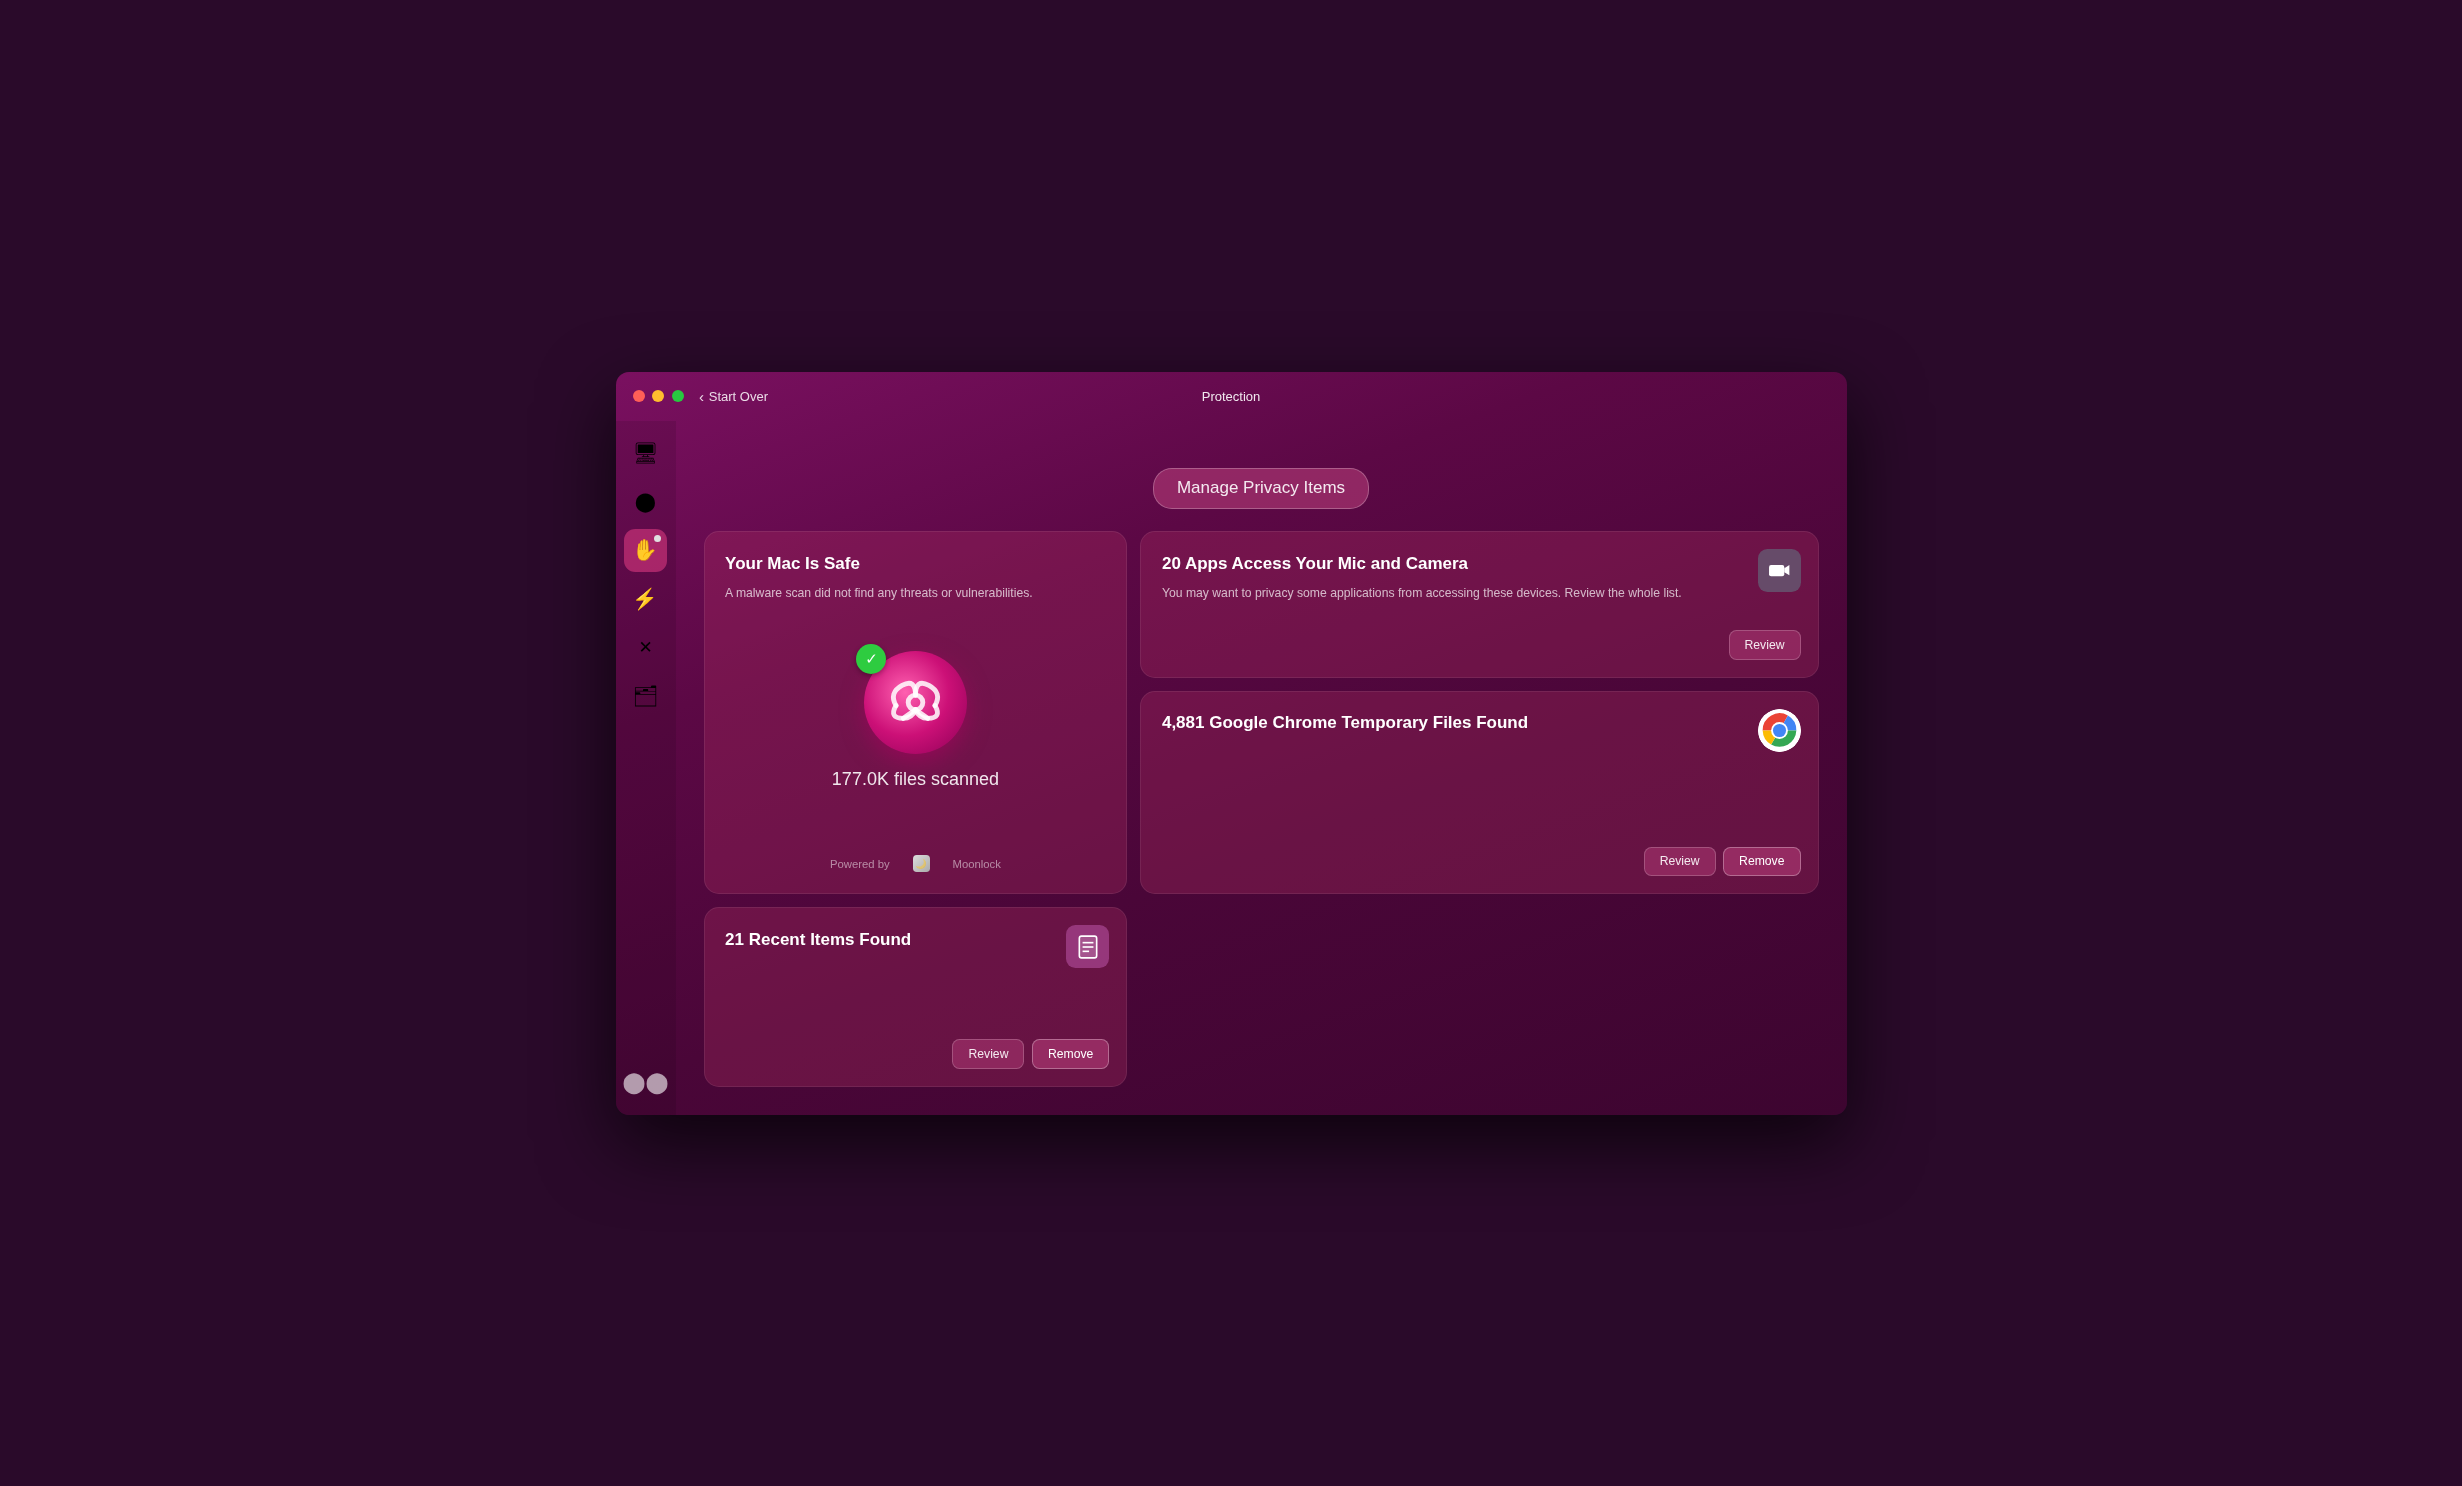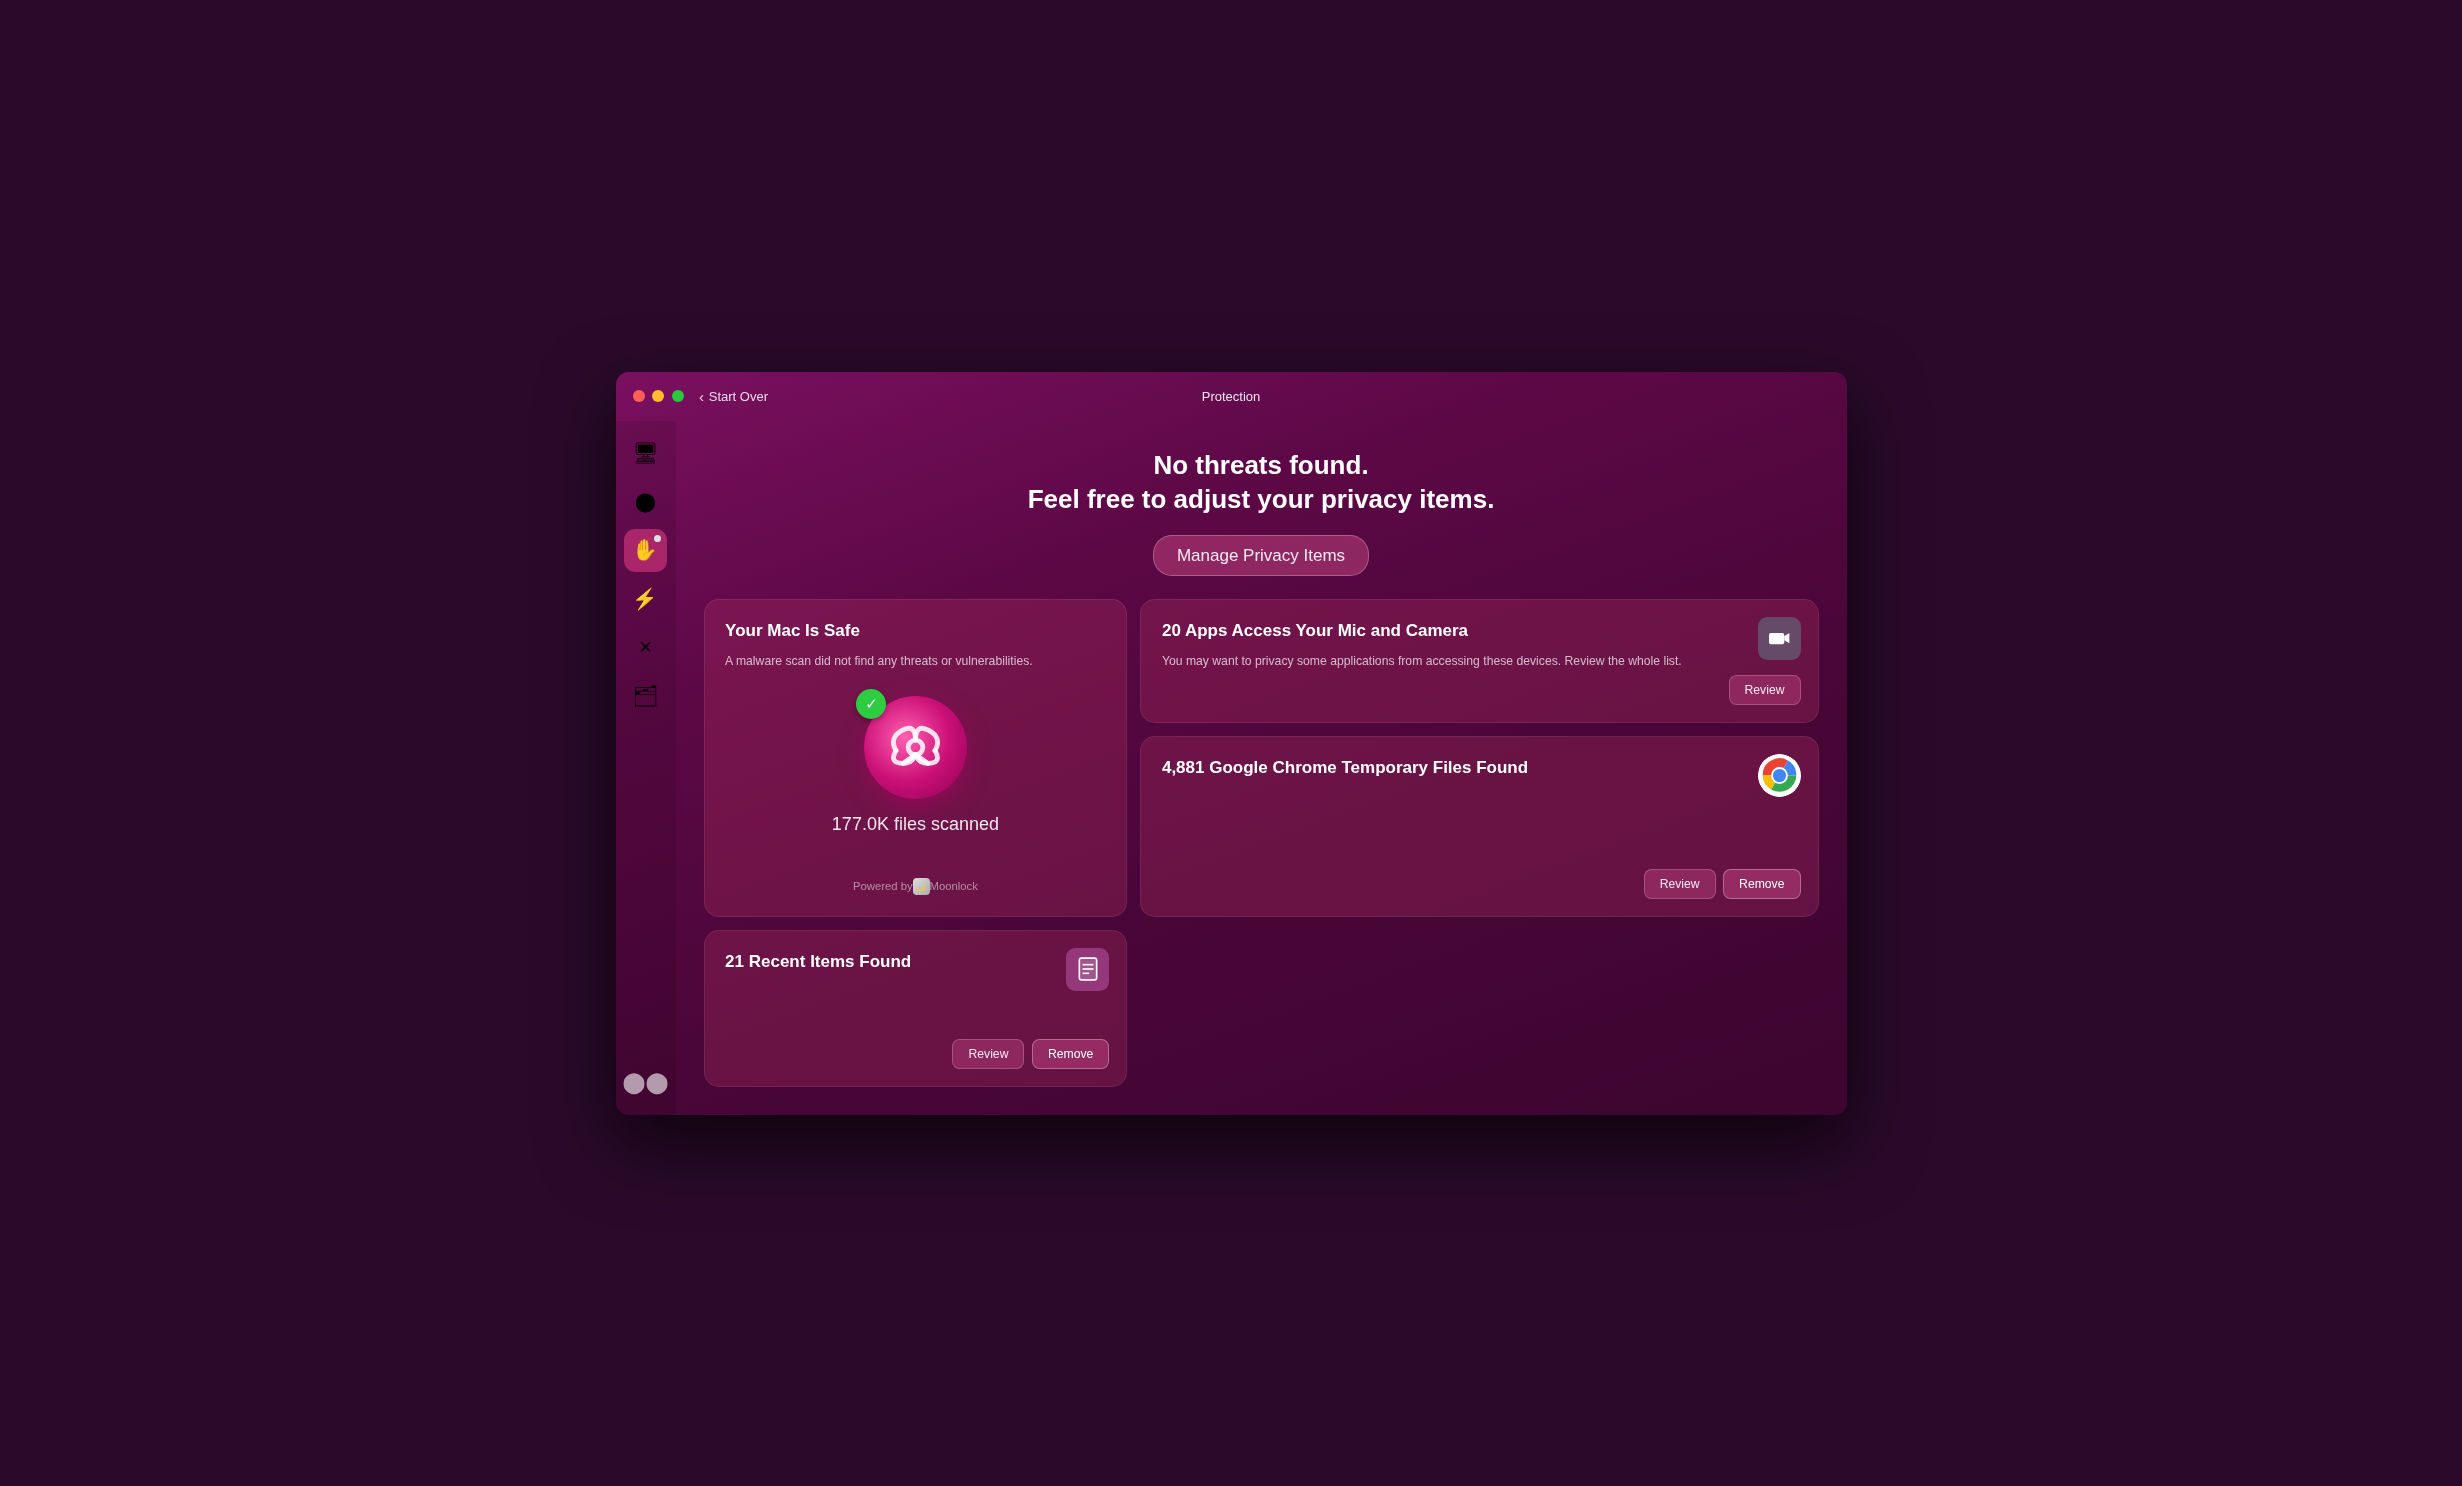--- a/index.html
+++ b/index.html
@@ -256,21 +256,21 @@
       font-weight: 500;
     }
 
     .powered-by {
       text-align: center;
       color: rgba(255,255,255,0.5);
       font-size: 11.3px;
       display: flex;
       align-items: center;
       justify-content: center;
-      gap: 0;
+      gap: 23px;
       margin-top: 17px;
     }
 
     .moonlock-logo {
       width: 17px;
       height: 17px;
       border-radius: 3.8px;
       background: linear-gradient(135deg, #ddd, #aaa);
       display: inline-flex;
       align-items: center;
@@ -405,24 +405,20 @@
         <span>🗂</span>
       </div>
       <div class="sidebar-bottom" style="margin-top:auto;">
         <span style="font-size:20.6px; color: rgba(255,255,255,0.6);">⬤⬤</span>
       </div>
     </div>
 
     <div class="content">
 
       <div class="header-section">
-        <div class="header-title">
-          <div>No threats found.</div>
-          <div>Feel free to adjust your privacy items.</div>
-        </div>
         <button class="manage-btn">Manage Privacy Items</button>
       </div>
 
       <div class="cards-grid">
 
         <div class="card card-safe">
           <div>
             <div class="card-title">Your Mac Is Safe</div>
             <div class="card-desc">A malware scan did not find any threats or vulnerabilities.</div>
           </div>

